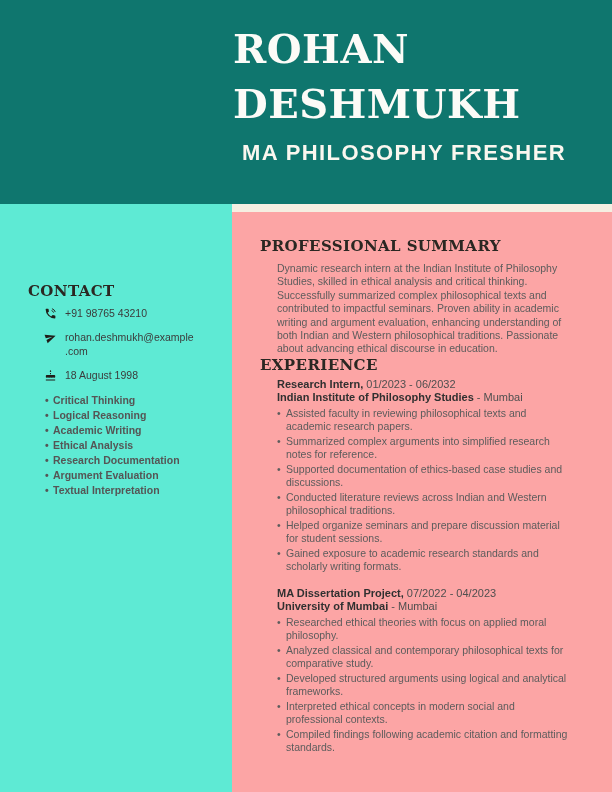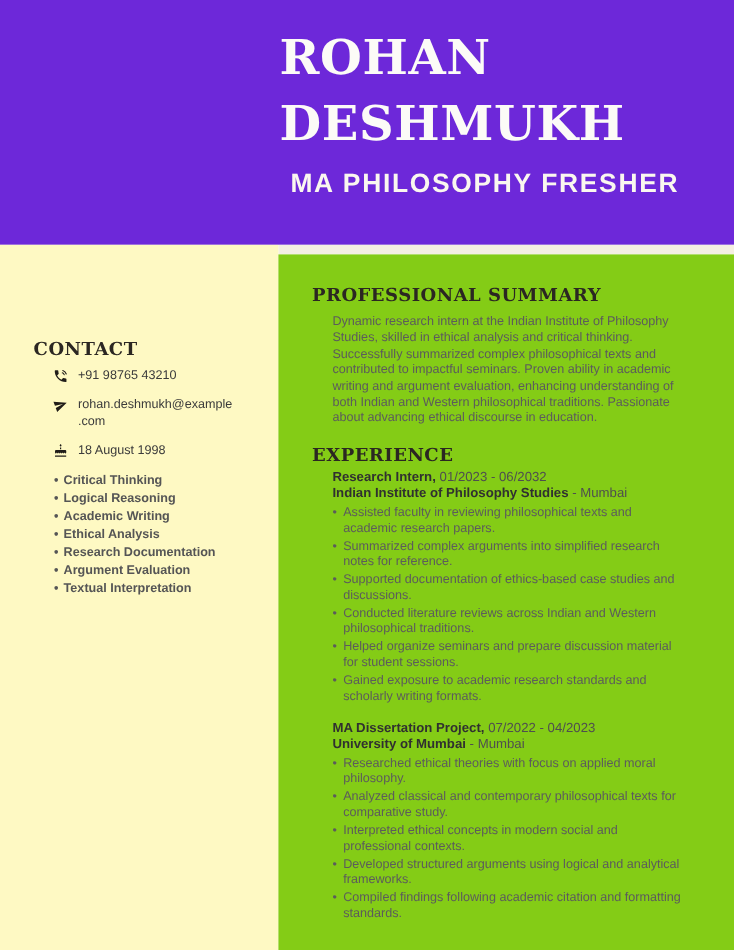--- a/index.html
+++ b/index.html
@@ -9,21 +9,21 @@
     height: 792px;
     background: #ffffff;
     overflow: hidden;
     font-family: "Liberation Sans", sans-serif;
   }
   
   .header {
     position: absolute;
     left: 0; top: 0;
     width: 612px; height: 204px;
-    background: #6d28d9;
+    background: #0f766e;
   }
   .name {
     position: absolute;
     left: 233px; top: 21px;
     font-family: "DejaVu Serif", "Liberation Serif", serif;
     font-weight: 700;
     font-size: 40px;
     line-height: 55px;
     color: #FCFBF7;
     letter-spacing: 0.5px;
@@ -42,21 +42,21 @@
     position: absolute;
     left: 232px; top: 204px;
     right: 0; height: 8px;
     background: #F5EFE2;
   }
   
   .sidebar {
     position: absolute;
     left: 0; top: 204px;
     width: 232px; bottom: 0;
-    background: #fef9c3;
+    background: #5eead4;
     box-sizing: border-box;
     padding: 78px 20px 0 28px;
     color: #3C3C3C;
   }
   h2.sec {
     margin: 0;
     font-family: "DejaVu Serif", "Liberation Serif", serif;
     font-weight: 700;
     font-size: 15px;
     line-height: 19px;
@@ -95,32 +95,32 @@
     content: "\2022";
     position: absolute;
     left: 0; top: 0;
     color: #555555;
   }
   
   .main {
     position: absolute;
     left: 232px; top: 212px;
     right: 0; bottom: 0;
-    background: #84cc16;
+    background: #fca5a5;
     box-sizing: border-box;
     padding: 25px 30px 12px 28px;
   }
   .summary {
     margin: 6px 0 0 17px;
     width: 287px;
     font-size: 10.5px;
     line-height: 13.4px;
     color: #5C5C5C;
   }
-  .experience-section { margin-top: 14px; }
+  .experience-section { }
   .job { margin: 3px 0 0 17px; }
   .job + .job { margin-top: 14px; }
   .job-line { font-size: 11px; line-height: 13.5px; }
   .job-line .b { font-weight: 700; color: #303030; }
   .job-line .r { color: #4F4F4F; }
   ul.bullets {
     list-style: none;
     margin: 2px 0 0 0;
     padding: 0;
     width: 296px;
@@ -244,23 +244,23 @@
 
       <article class="job">
         <div class="job-line"><span class="b">MA Dissertation Project</span><span class="b">, </span><span class="r">07/2022 - 04/2023</span></div>
         <div class="job-line"><span class="b">University of Mumbai</span><span class="r"> - </span><span class="r">Mumbai</span></div>
         <ul class="bullets">
 
             <li>Researched ethical theories with focus on applied moral philosophy.</li>
 
             <li>Analyzed classical and contemporary philosophical texts for comparative study.</li>
 
+            <li>Developed structured arguments using logical and analytical frameworks.</li>
+
             <li>Interpreted ethical concepts in modern social and professional contexts.</li>
-
-            <li>Developed structured arguments using logical and analytical frameworks.</li>
 
             <li>Compiled findings following academic citation and formatting standards.</li>
           </ul>
       </article>
 
     </section>
   </main>
 </div>
 
 </body></html>

